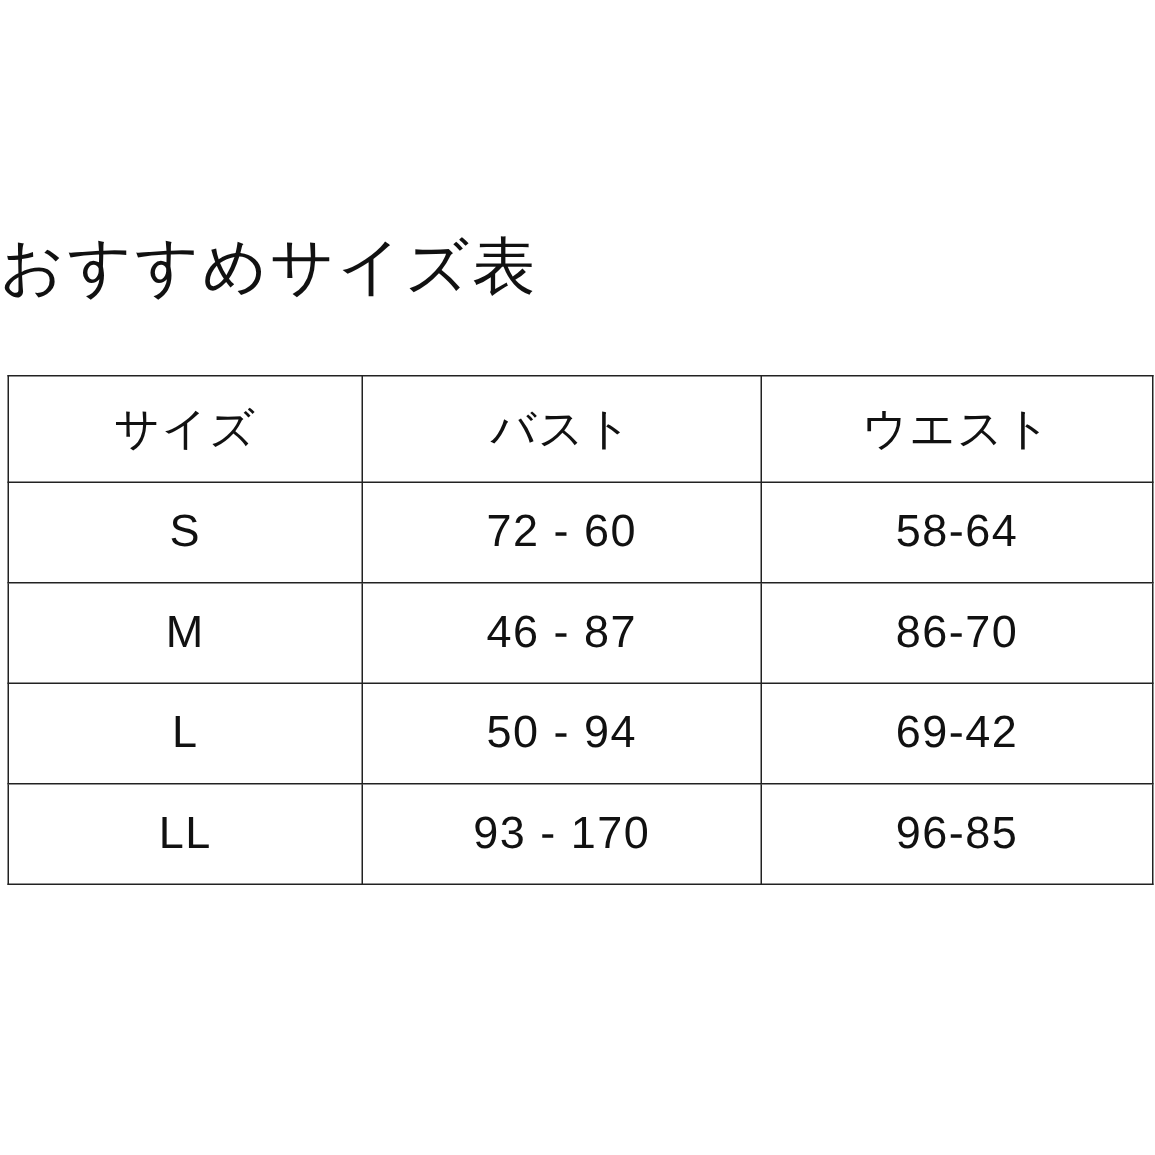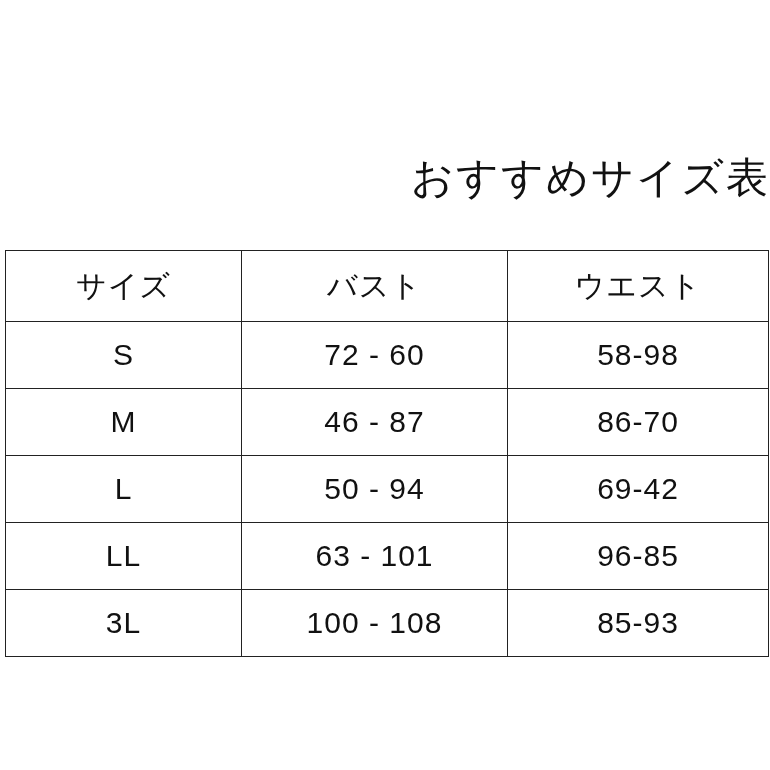--- a/index.html
+++ b/index.html
@@ -18,21 +18,21 @@
     position: relative;
     width: 770px;
     height: 770px;
     background: #ffffff;
   }
   .title {
     position: absolute;
     top: 150px;
     left: 0;
     width: 770px;
-    text-align: right;
+    text-align: left;
     font-size: 42px;
     letter-spacing: 2px;
     color: #111111;
     font-weight: 400;
     white-space: nowrap;
   }
   .size-table {
     position: absolute;
     top: 250px;
     left: 5px;
@@ -75,38 +75,33 @@
       <tr>
         <th class="col-size">サイズ</th>
         <th class="col-bust">バスト</th>
         <th class="col-waist">ウエスト</th>
       </tr>
     </thead>
     <tbody>
       <tr>
         <td>S</td>
         <td>72 - 60</td>
-        <td>58-98</td>
+        <td>58-64</td>
       </tr>
       <tr>
         <td>M</td>
         <td>46 - 87</td>
         <td>86-70</td>
       </tr>
       <tr>
         <td>L</td>
         <td>50 - 94</td>
         <td>69-42</td>
       </tr>
       <tr>
         <td>LL</td>
-        <td>63 - 101</td>
+        <td>93 - 170</td>
         <td>96-85</td>
-      </tr>
-      <tr>
-        <td>3L</td>
-        <td>100 - 108</td>
-        <td>85-93</td>
       </tr>
     </tbody>
   </table>
 
 </div>
 
 </body></html>

